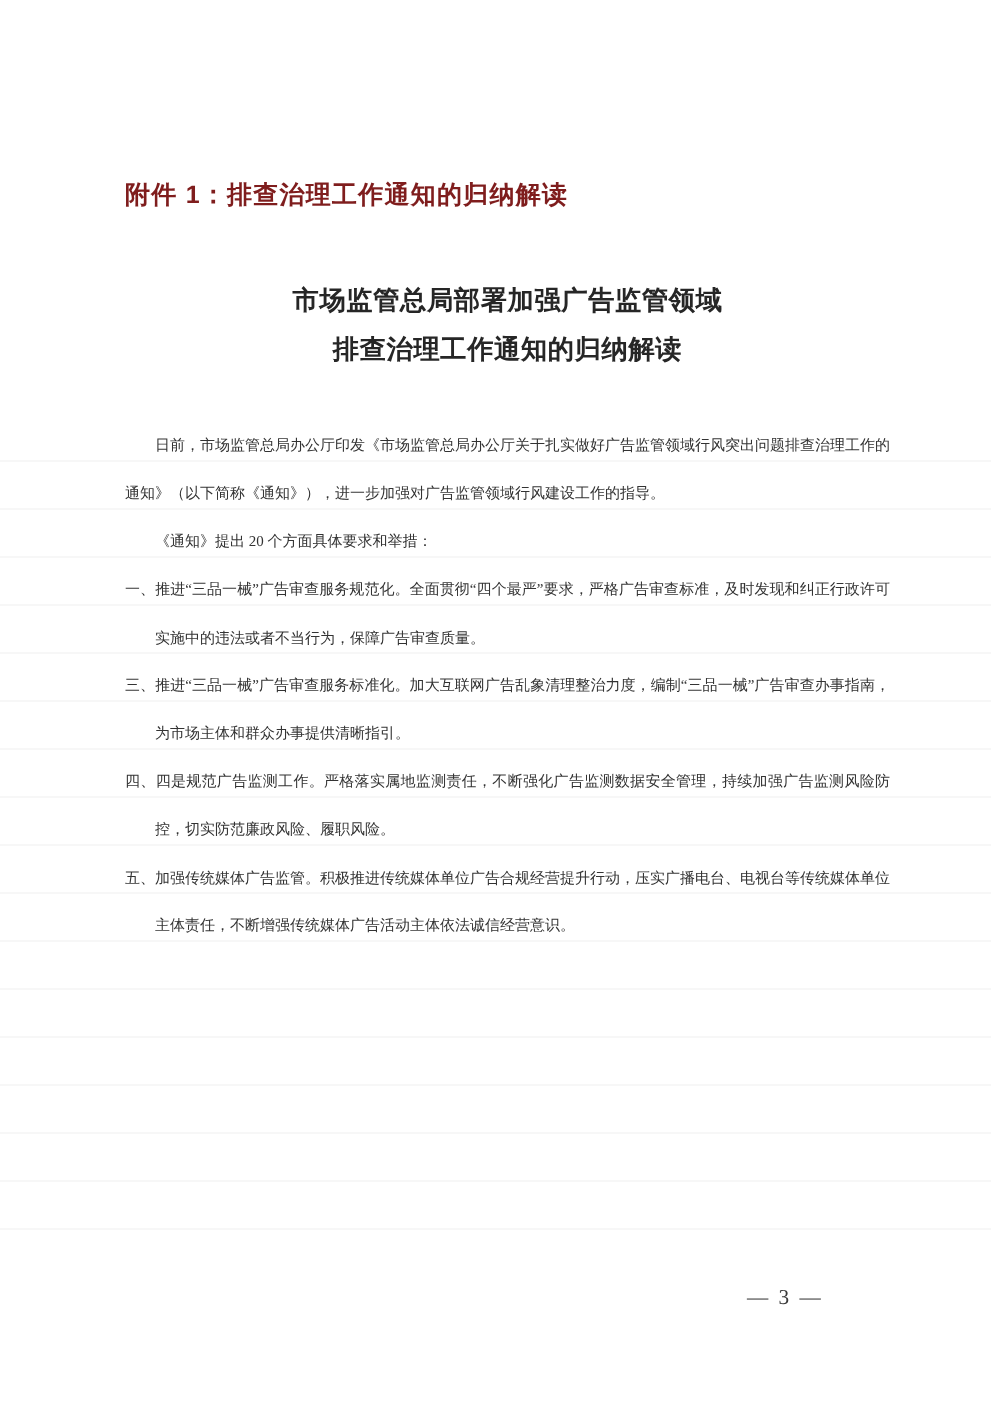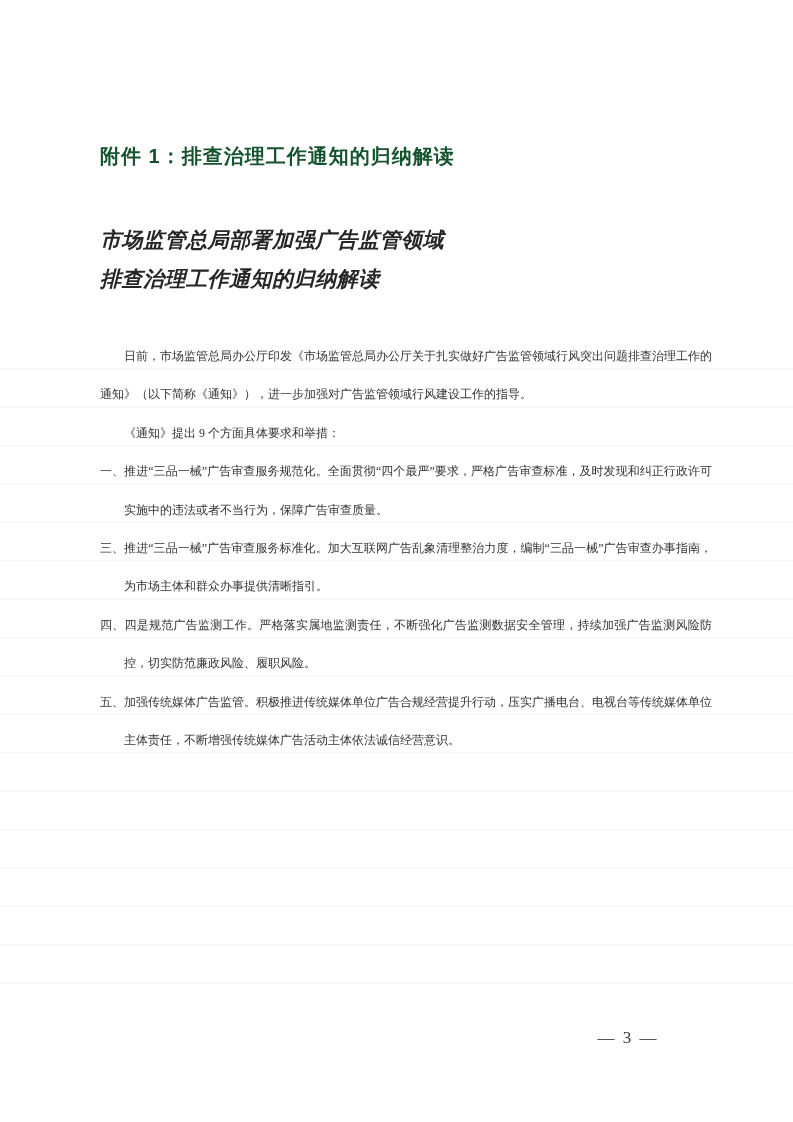--- a/index.html
+++ b/index.html
@@ -34,34 +34,34 @@
   }
   .attachment-heading {
     position: absolute;
     left: 100px;
     top: 143px;
     font-family: "Liberation Sans", "DejaVu Sans", sans-serif;
     font-weight: 700;
     font-size: 20px;
     line-height: 26px;
     letter-spacing: 1px;
-    color: #14532d;
+    color: #7f1d1d;
     white-space: nowrap;
   }
   .doc-title {
     position: absolute;
     top: 221px;
     left: 100px;
     width: 612px;
+    text-align: center;
     font-weight: 700;
     font-size: 21px;
     line-height: 39px;
     letter-spacing: 0.5px;
     color: #262626;
-    font-style: italic;
   }
   .body-text {
     position: absolute;
     top: 337px;
     left: 100px;
     width: 612px;
     font-size: 12px;
     line-height: 38.4px;
     text-align: justify;
     color: #333333;
@@ -99,21 +99,21 @@
 
   <div class="doc-title">
     <div>市场监管总局部署加强广告监管领域</div>
     <div>排查治理工作通知的归纳解读</div>
   </div>
 
   <div class="body-text">
 
     <p class="para">日前，市场监管总局办公厅印发《市场监管总局办公厅关于扎实做好广告监管领域行风突出问题排查治理工作的通知》（以下简称《通知》），进一步加强对广告监管领域行风建设工作的指导。</p>
 
-    <p class="para">《通知》提出 9 个方面具体要求和举措：</p>
+    <p class="para">《通知》提出 20 个方面具体要求和举措：</p>
 
     <p class="list-item"><span>一、</span><span>推进“三品一械”广告审查服务规范化。全面贯彻“四个最严”要求，严格广告审查标准，及时发现和纠正行政许可实施中的违法或者不当行为，保障广告审查质量。</span></p>
 
 
     <p class="list-item"><span>三、</span><span>推进“三品一械”广告审查服务标准化。加大互联网广告乱象清理整治力度，编制“三品一械”广告审查办事指南，为市场主体和群众办事提供清晰指引。</span></p>
 
     <p class="list-item"><span>四、</span><span>四是规范广告监测工作。严格落实属地监测责任，不断强化广告监测数据安全管理，持续加强广告监测风险防控，切实防范廉政风险、履职风险。</span></p>
 
     <p class="list-item"><span>五、</span><span>加强传统媒体广告监管。积极推进传统媒体单位广告合规经营提升行动，压实广播电台、电视台等传统媒体单位主体责任，不断增强传统媒体广告活动主体依法诚信经营意识。</span></p>
 

